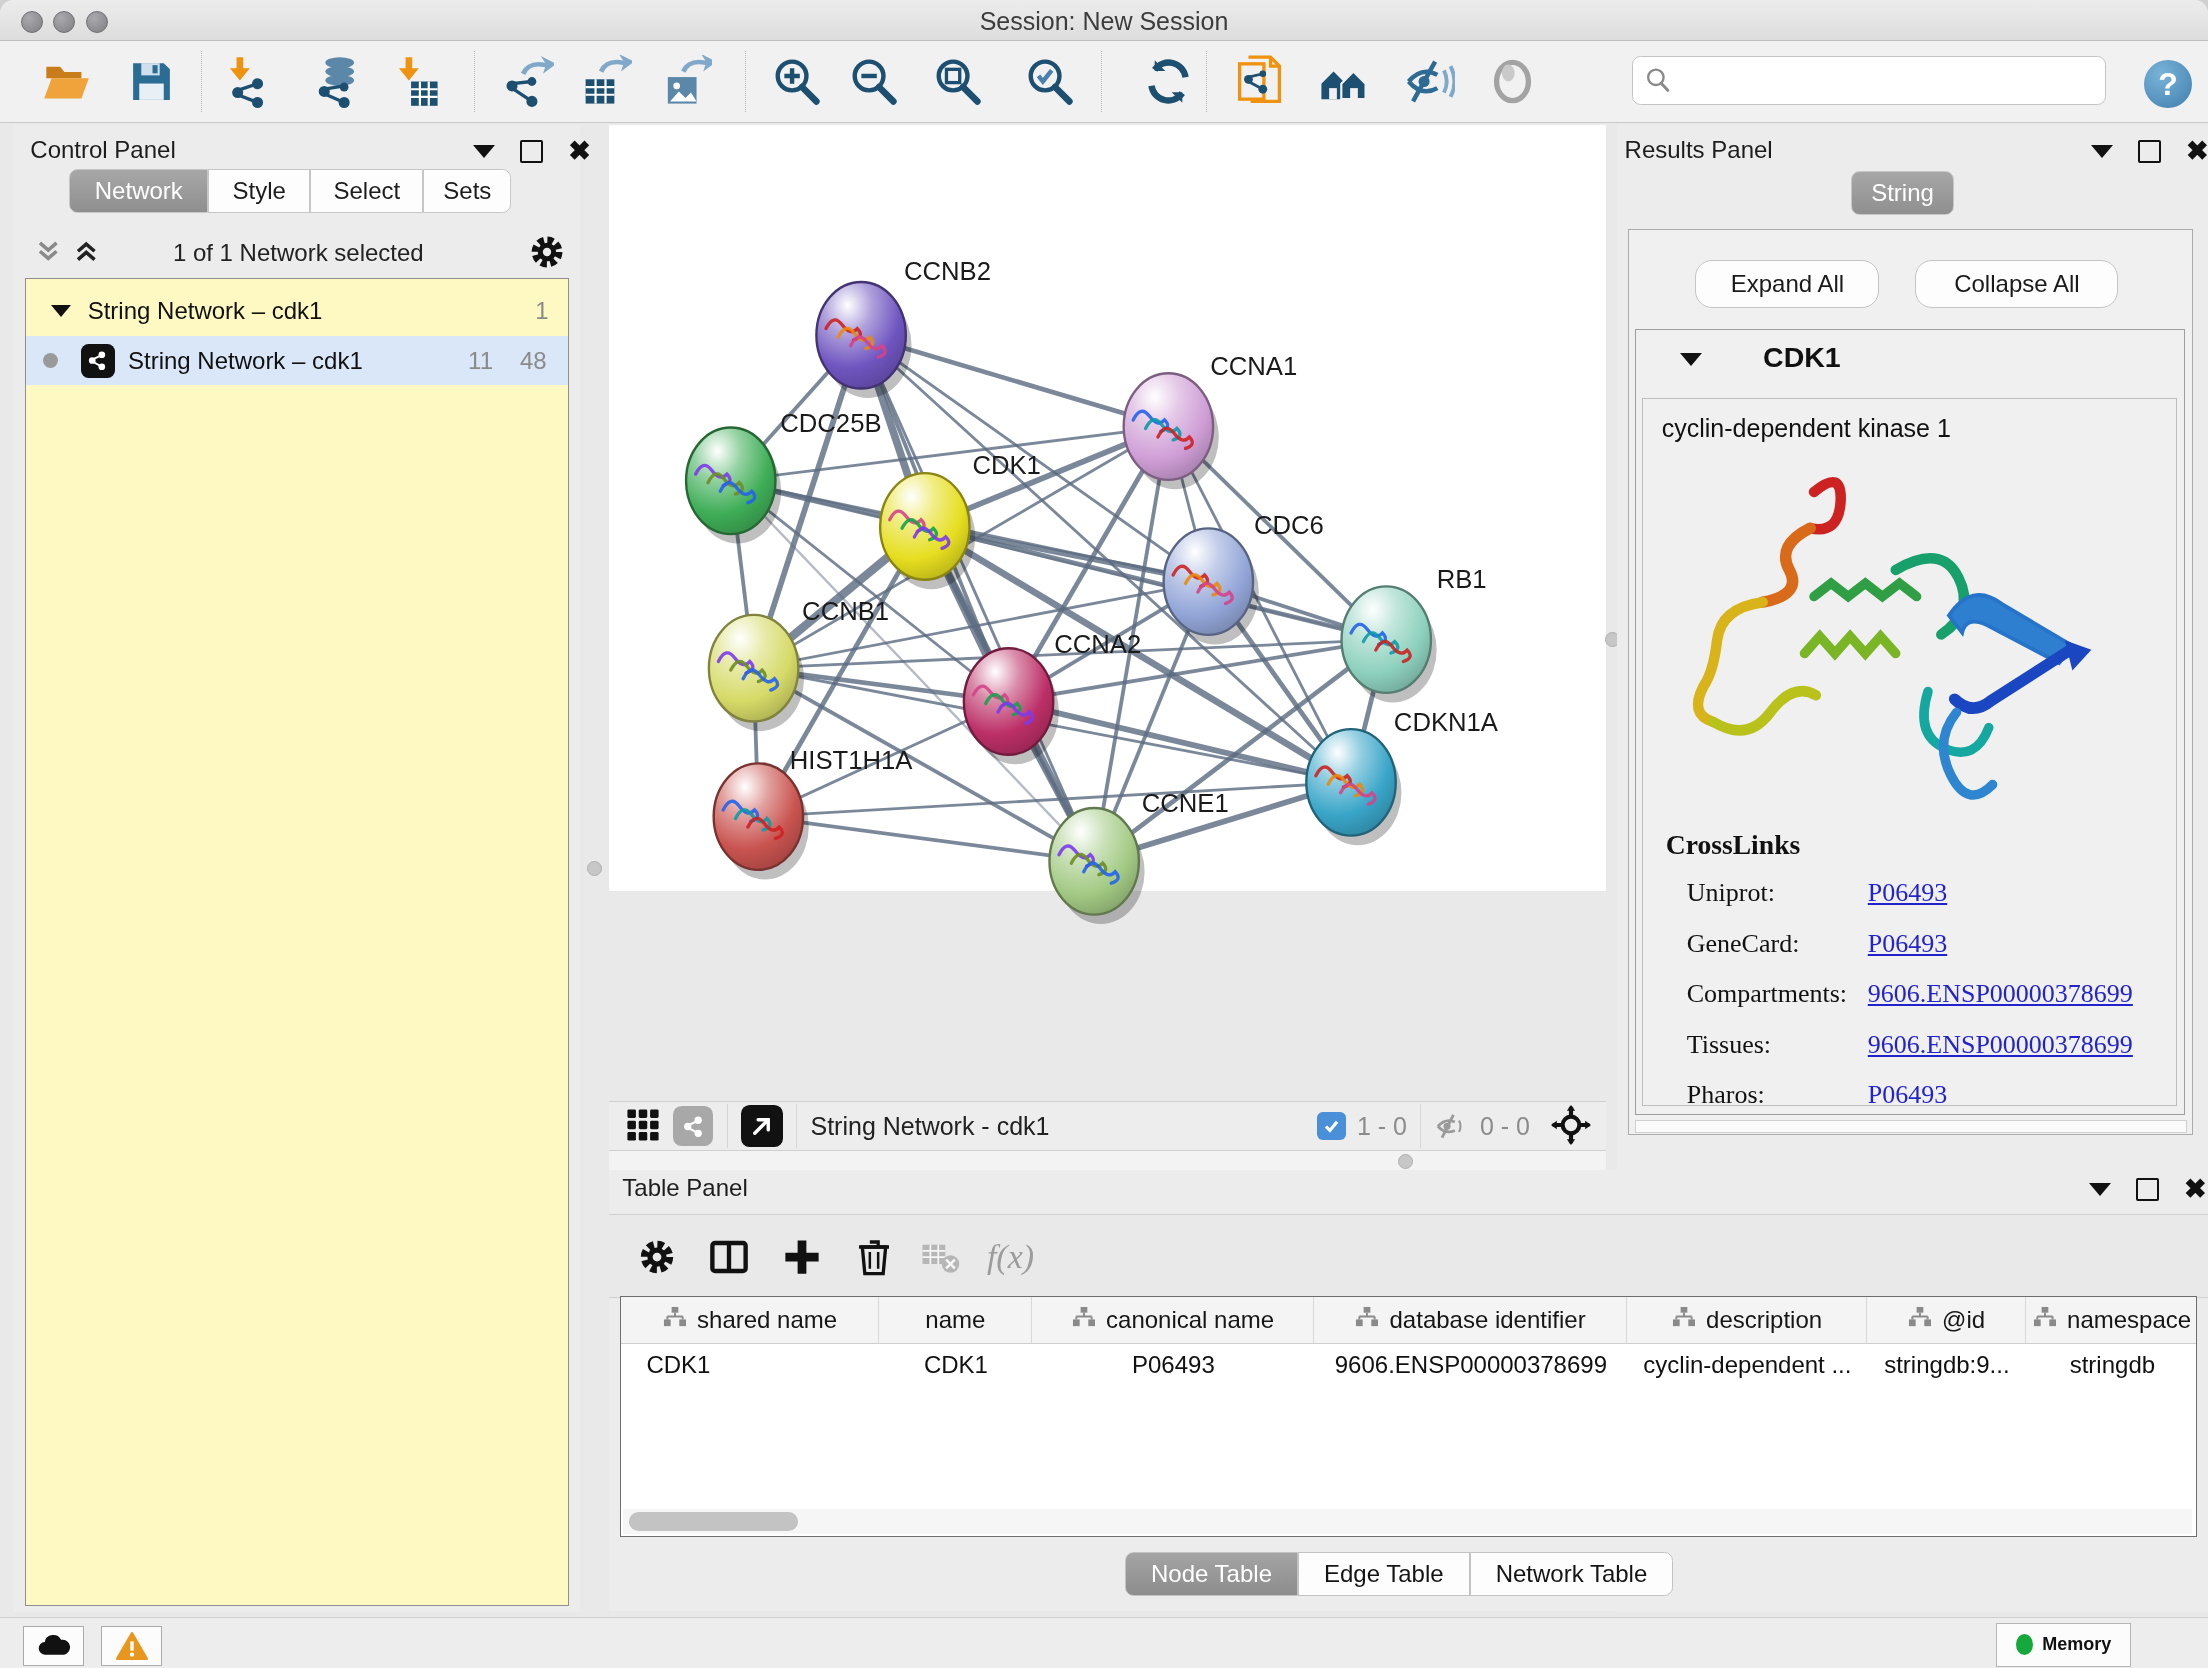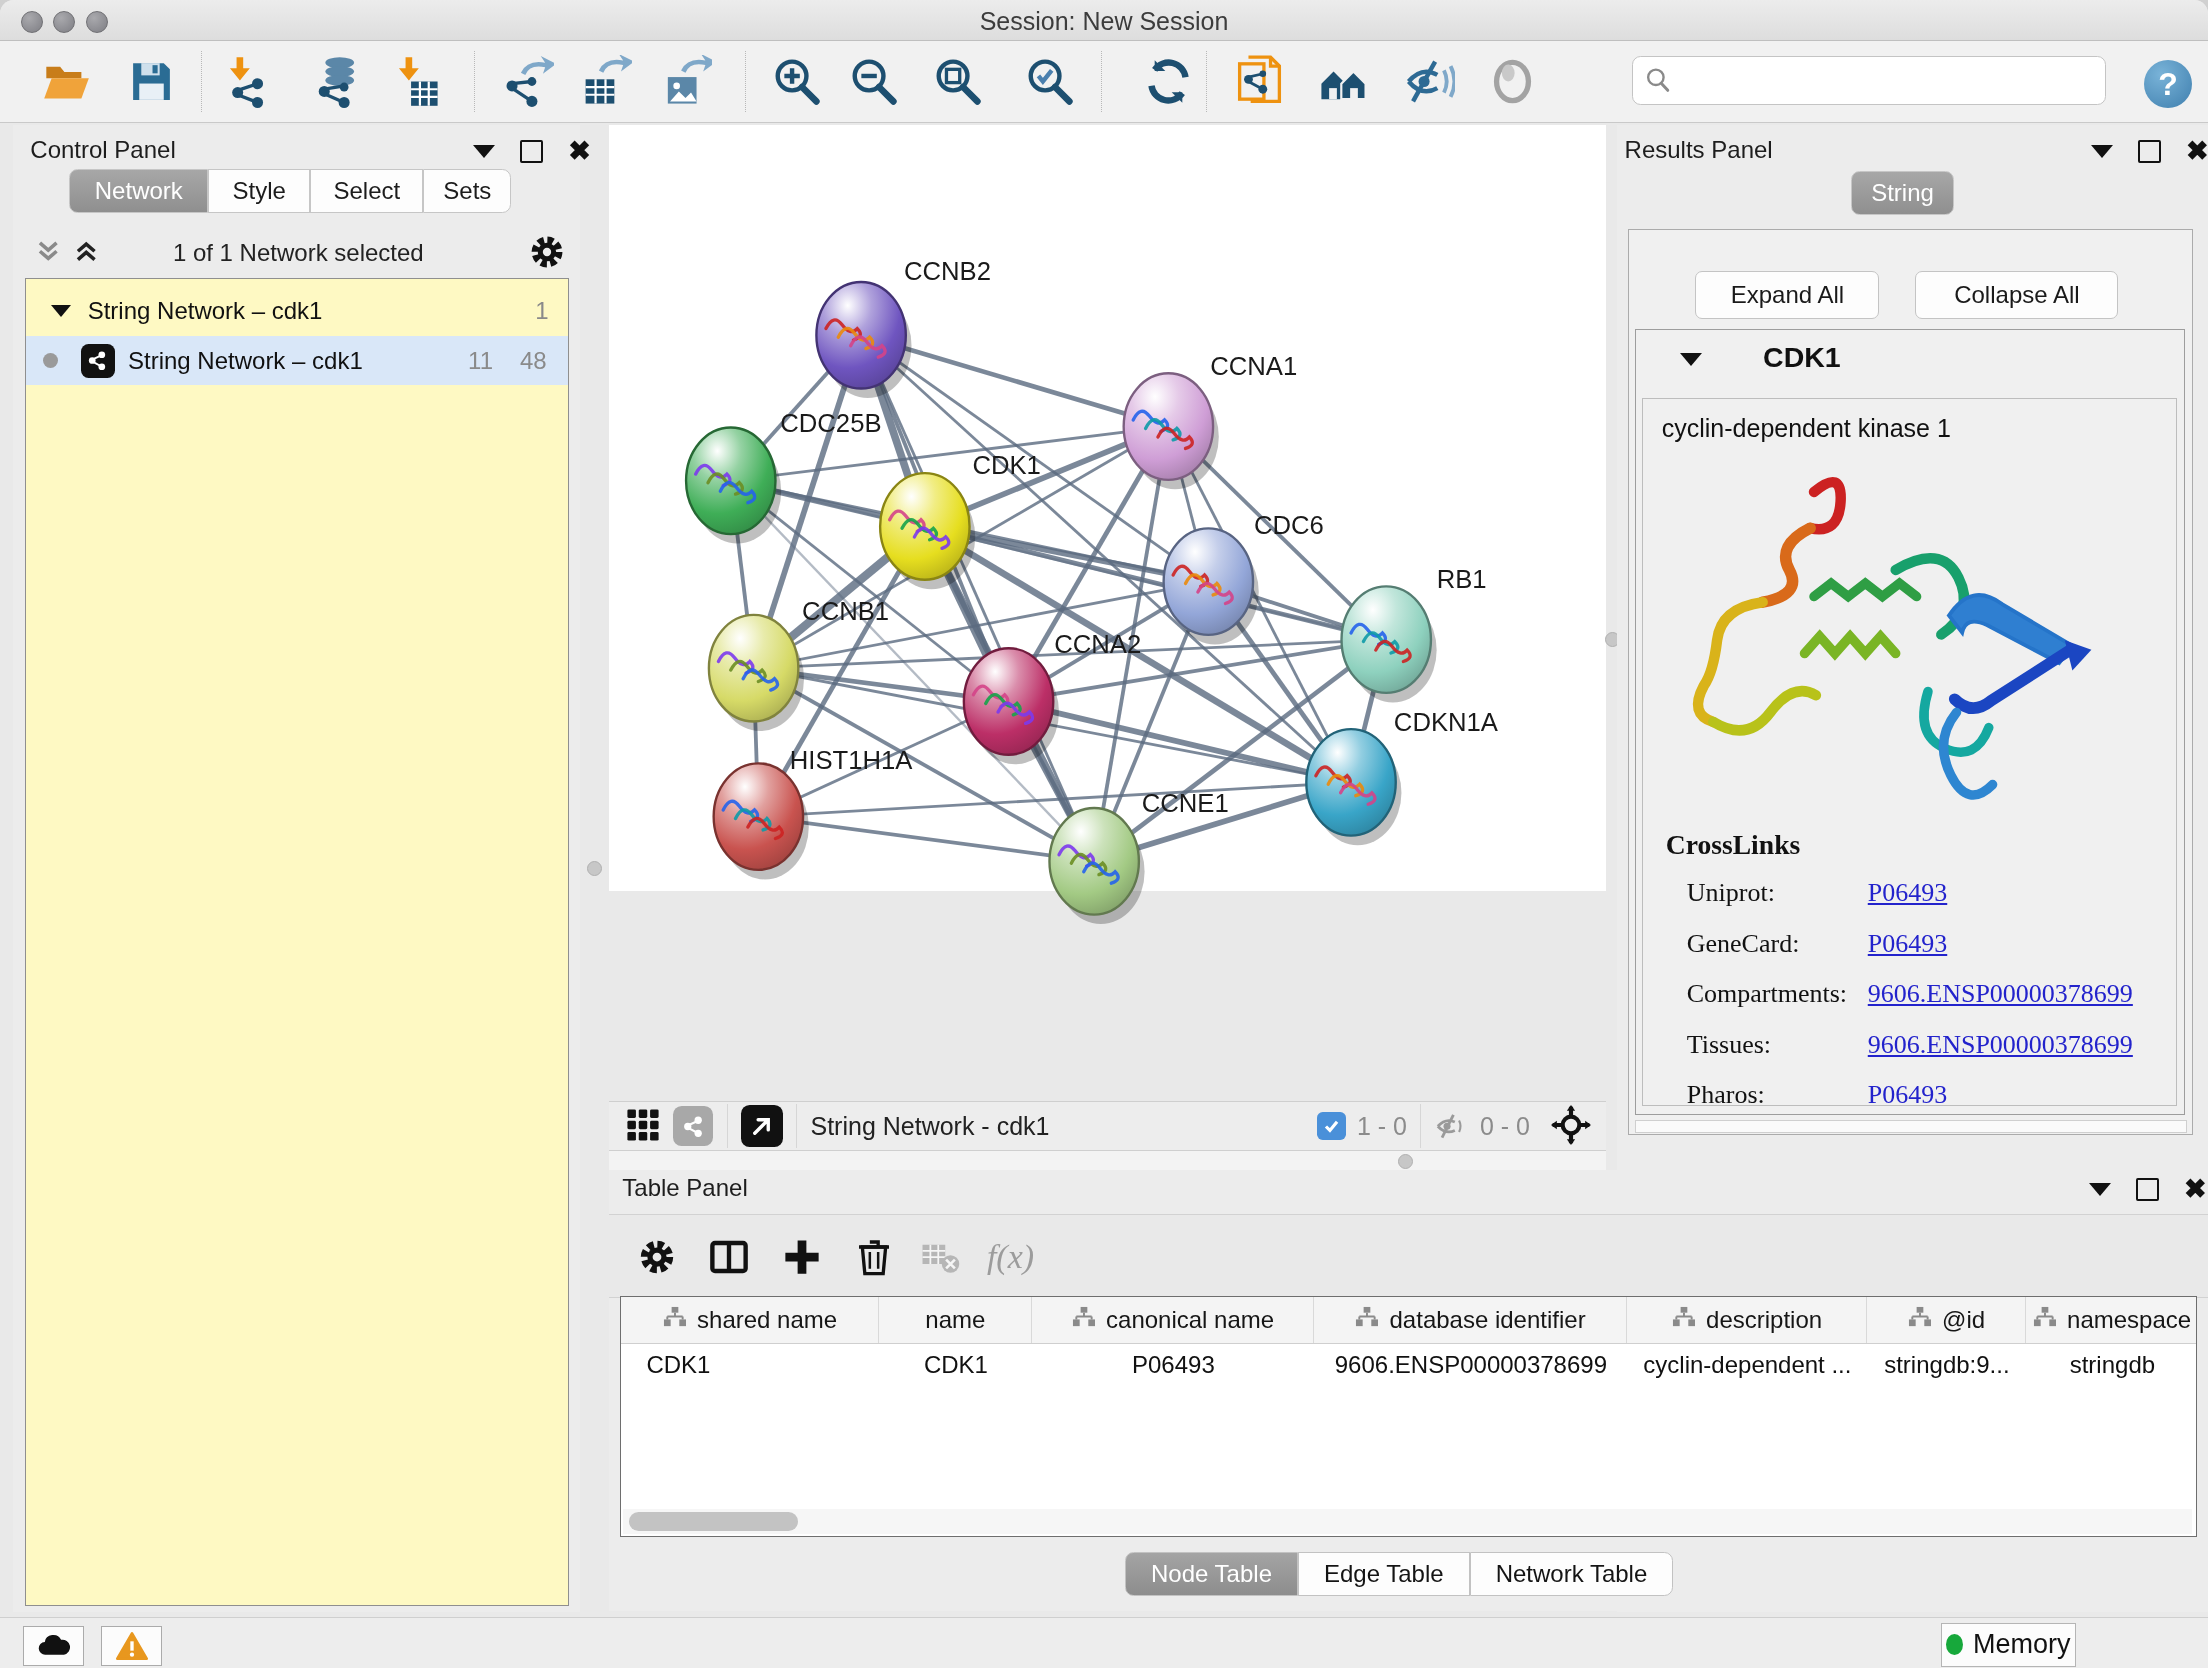--- a/index.html
+++ b/index.html
@@ -25,22 +25,22 @@
             display:flex;align-items:center;justify-content:center;top:19px;}
   
   .panel-title{font-size:24px;color:#1d1d1d;}
   .pt-icons{position:absolute;display:flex;gap:25px;align-items:center;}
   .tri-down{width:0;height:0;border-left:11.4px solid transparent;border-right:11.4px solid transparent;border-top:13.3px solid #111;}
   .sq{width:19px;height:19px;border:2.9px solid #111;border-radius:1.9px;}
   .xx{font-size:27px;font-weight:bold;color:#111;line-height:19px;}
   .tab{height:44px;display:flex;align-items:center;justify-content:center;font-size:24px;
        background:#fdfdfd;border:1px solid #c6c6c6;color:#1c1c1c;box-sizing:border-box;}
   .tab.sel{background:linear-gradient(#a7a7a7,#8f8f8f);color:#fff;}
-  .btn{background:#fdfdfd;border:1.9px solid #c4c4c4;border-radius:7px;font-size:24px;color:#1a1a1a;
-       display:flex;align-items:center;justify-content:center;margin-top:11px;}
+  .btn{background:#fdfdfd;border:1.9px solid #c4c4c4;border-radius:17px;font-size:24px;color:#1a1a1a;
+       display:flex;align-items:center;justify-content:center;}
   
   #control-panel{left:13.3px;top:125px;width:567px;height:1487px;background:#ececec;}
   #cp-tree{position:absolute;left:11.4px;top:153px;width:544px;height:1328px;background:#fef9c3;border:1.9px solid #8f8f8f;box-sizing:border-box;}
   .tree-row{position:absolute;left:0;width:100%;height:49px;display:flex;align-items:center;font-size:24px;color:#111;}
   .num{color:#8a8a8a;}
   #row-child{background:#d9e7f8;}
   .share-badge{width:34px;height:34px;border-radius:7.6px;background:#111;display:flex;align-items:center;justify-content:center;}
   
   #net-canvas{left:609px;top:125px;width:997px;height:766px;background:#fff;}
   #net-status{left:609px;top:1101px;width:997px;height:48px;background:#ededed;border-top:1px solid #cfcfcf;border-bottom:1px solid #cfcfcf;
@@ -67,22 +67,22 @@
   #tp-row{display:flex;height:42px;background:#fff;}
   .td{font-size:24px;color:#111;display:flex;align-items:center;justify-content:center;overflow:hidden;white-space:nowrap;box-sizing:border-box;}
   #tp-hscroll{position:absolute;left:1.9px;bottom:1.9px;width:1569px;height:25px;background:#f6f6f6;}
   #tp-thumb{position:absolute;left:5.7px;top:2.9px;width:169px;height:19px;border-radius:9.5px;background:#c3c3c3;}
   #tp-tabs{position:absolute;left:516px;top:382px;display:flex;}
   .tp-tab{height:42px;padding:0 25px;display:flex;align-items:center;font-size:24px;background:#fdfdfd;border:1px solid #c2c2c2;color:#141414;}
   .tp-tab.sel{background:linear-gradient(#a4a4a4,#8d8d8d);color:#fff;}
   
   #bottom-bar{left:0;top:1617px;width:2208px;height:51px;background:#ededed;border-top:1.9px solid #cfcfcf;}
   .bb-btn{position:absolute;top:7.6px;width:59px;height:38px;background:#fcfcfc;border:1.9px solid #ababab;display:flex;align-items:center;justify-content:center;}
-  #memory-btn{position:absolute;left:1941px;top:4.8px;width:133px;height:42px;background:#fcfcfc;border:1.9px solid #b5b5b5;
-              display:flex;align-items:center;justify-content:center;gap:9.5px;font-size:27px;color:#111;}
+  #memory-btn{position:absolute;left:1996px;top:4.8px;width:133px;height:42px;background:#fcfcfc;border:1.9px solid #b5b5b5;
+              display:flex;align-items:center;justify-content:center;gap:9.5px;font-size:18px;color:#111;font-weight:bold;}
   .mem-dot{width:17px;height:21px;border-radius:50%;background:#17a83b;}
 </style>
 </head>
 <body>
 
 <div id="app">
 
   <div id="titlebar" class="abs">
     <div class="tl" style="left:21px"></div>
     <div class="tl" style="left:53px"></div>

